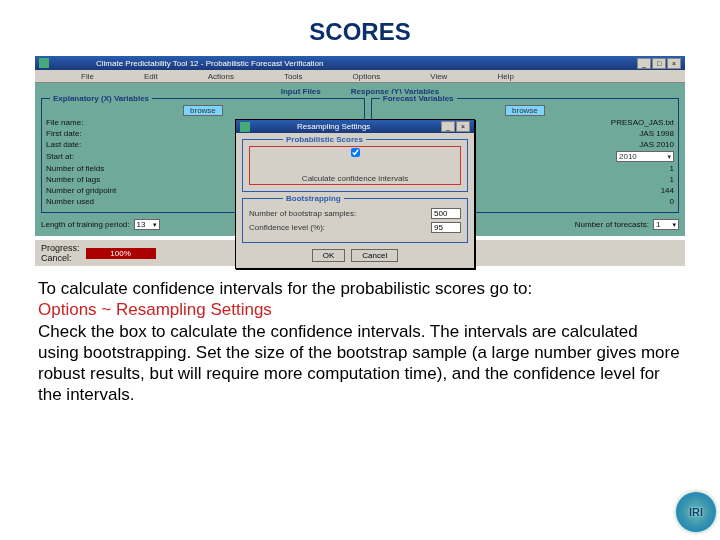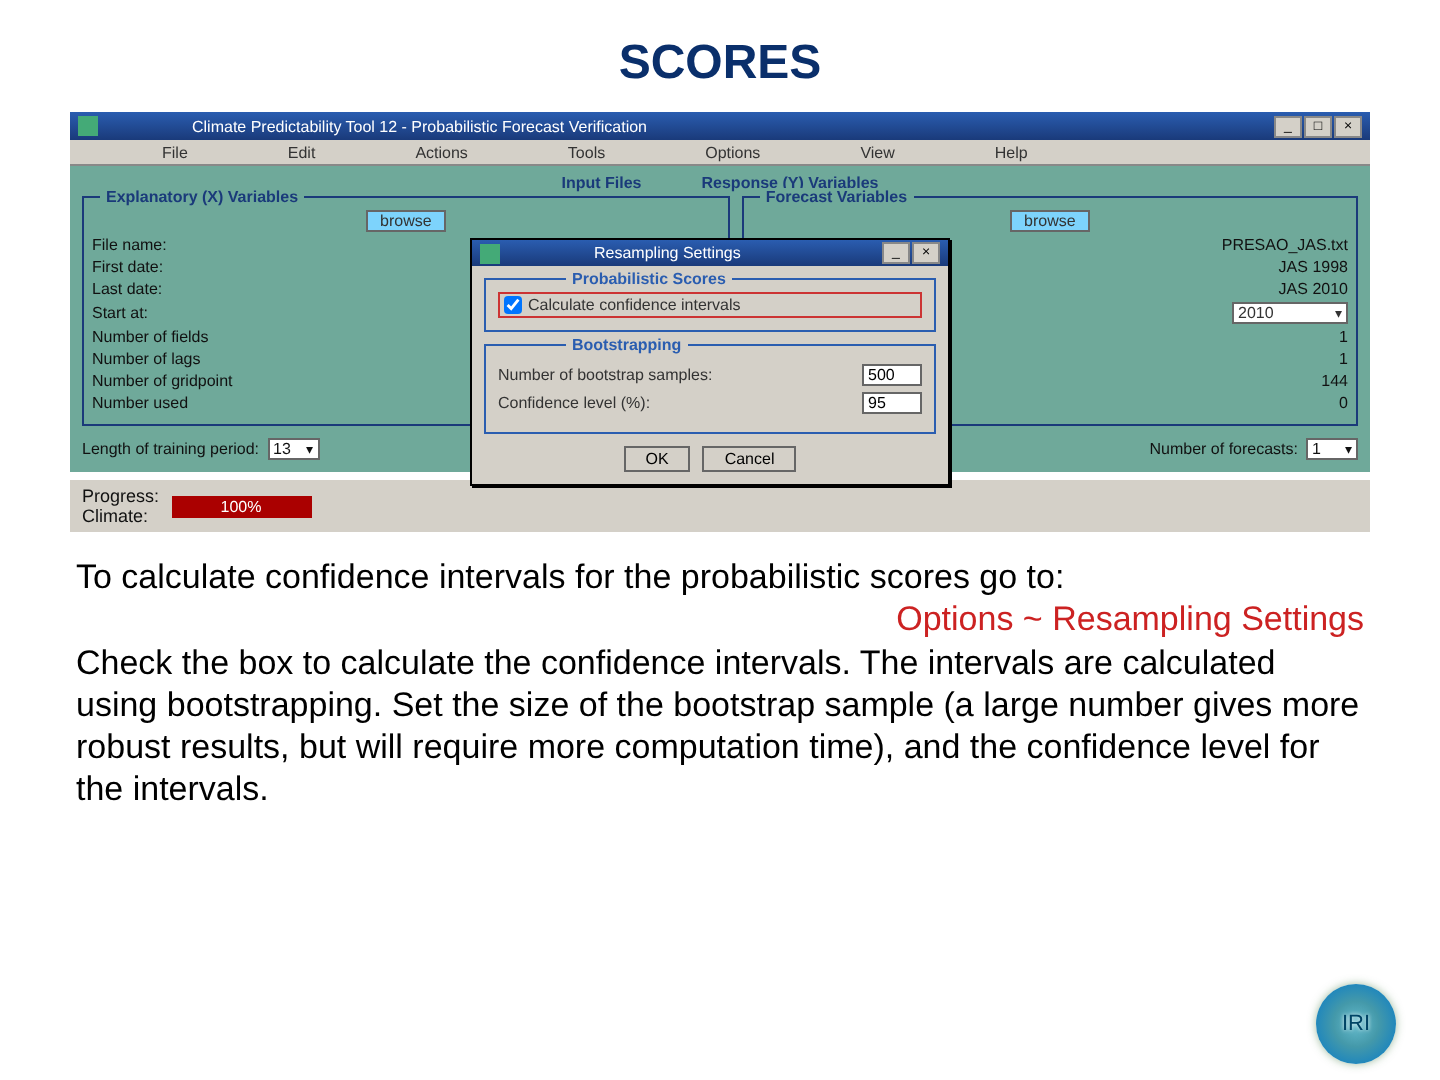--- a/index.html
+++ b/index.html
@@ -106,48 +106,48 @@
     position: absolute;
     top: -5px;
     left: 40px;
     background: #d4d0c8;
     padding: 0 3px;
     color: #2a5db0;
     font-size: 8px;
     font-weight: bold;
     text-align: center;
   }
-  .checkbox-row { display: flex; align-items: center; gap: 3px; font-size: 8px; border: 1px solid #c33; padding: 1px 2px; }
+  .checkbox-row { display: flex; align-items: center; gap: 17px; font-size: 8px; border: 1px solid #c33; padding: 1px 14px; flex-direction: column; }
   .checkbox-row input { width: 9px; height: 9px; margin: 0; }
   .field-row { display: flex; align-items: center; margin: 3px 0; font-size: 8px; }
   .field-row .flabel { flex: 1; }
   .field-row .finput { width: 30px; height: 11px; background: #fff; border: 1px solid #666; font-size: 8px; padding: 0 2px; }
   .dialog-btns { display: flex; justify-content: center; gap: 6px; margin-top: 4px; }
   .dlg-btn { background: #d4d0c8; border: 1px solid #666; font-size: 8px; padding: 1px 10px; }
   .caption {
     margin: 12px 38px 0;
     font-size: 17px;
     line-height: 1.25;
     color: #000;
   }
   .caption .highlight { color: #c22; }
   .logo {
     position: absolute;
     bottom: 8px;
-    right: 22px;
+    right: 4px;
     width: 40px;
     height: 40px;
     border-radius: 50%;
     background: radial-gradient(circle at 50% 50%, #6bc 0%, #49a 40%, #28b 70%, #147 100%);
     box-shadow: 0 0 4px rgba(60,120,60,0.5);
     display: flex;
     align-items: center;
     justify-content: center;
     color: #046;
-    font-weight: normal;
+    font-weight: bold;
     font-size: 11px;
     text-shadow: 0 0 2px #fff;
   }
 </style>
 </head>
 <body>
 
 <div class="slide-title">SCORES</div>
 
 <div class="screenshot">
@@ -297,25 +297,25 @@
         <div class="dialog-btns">
           <button class="dlg-btn">OK</button>
           <button class="dlg-btn">Cancel</button>
         </div>
       </div>
     </div>
   </div>
   <div class="footer">
     <div>
       <div class="flbl">Progress:</div>
-      <div class="flbl">Climate:</div>
+      <div class="flbl">Cancel:</div>
     </div>
     <div class="progress-bar">100%</div>
   </div>
 </div>
 
 <div class="caption">
   <span>To calculate confidence intervals for the probabilistic scores go to:</span><br>
-  <div style="text-align:right;"><span class="highlight">Options ~ Resampling Settings</span></div>
+  <div style="text-align:left;"><span class="highlight">Options ~ Resampling Settings</span></div>
   <span>Check the box to calculate the confidence intervals. The intervals are calculated using bootstrapping. Set the size of the bootstrap sample (a large number gives more robust results, but will require more computation time), and the confidence level for the intervals.</span>
 </div>
 
 <div class="logo">IRI</div>
 
 </body></html>

